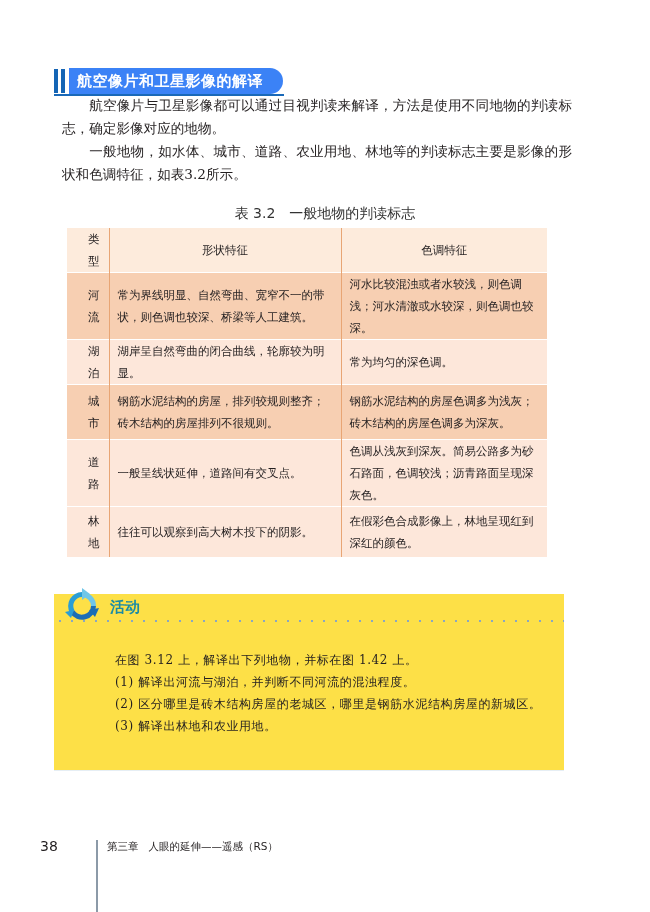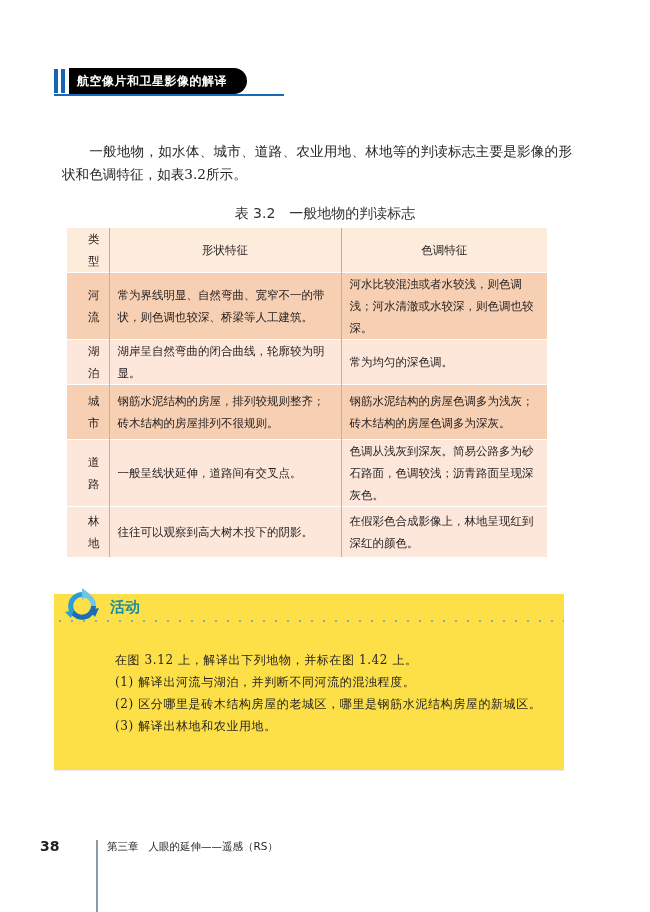--- a/index.html
+++ b/index.html
@@ -8,24 +8,24 @@
       font-family: "DejaVu Serif", "Liberation Serif", serif;
       color: #231f20; overflow: hidden;
     }
     .page { position: relative; width: 650px; height: 912px; }
 
     
     .sec-head { position: absolute; left: 54px; top: 68px; height: 26px; display: flex; align-items: center; }
     .sec-bars { display: flex; gap: 3px; margin-right: 4px; }
     .sec-bars span { display: block; width: 4px; height: 24px; background: #1565b5; }
     .sec-pill {
-      height: 26px; padding: 0 20px 0 8px; background: #000000;
+      height: 26px; padding: 0 20px 0 8px; background: #3b82f6;
       border-radius: 0 13px 13px 0; color: #ffffff;
       font-family: "DejaVu Sans", "Liberation Sans", sans-serif;
-      font-size: 12px; font-weight: bold; line-height: 26px; letter-spacing: 0.5px;
+      font-size: 15px; font-weight: bold; line-height: 26px; letter-spacing: 0.5px;
     }
     .sec-line { position: absolute; left: 54px; top: 94px; width: 230px; height: 2px; background: #1a69b8; }
 
     .para {
       position: absolute; left: 62px; width: 510px;
       font-size: 13.6px; line-height: 23px; text-indent: 2em; text-align: justify;
     }
     .p1 { top: 94px; }
     .p2 { top: 140px; }
 
@@ -64,21 +64,21 @@
       position: absolute; left: 0; right: 0; top: 26px; height: 2px;
       background-image: radial-gradient(circle, #8aa7bf 0.9px, transparent 1.1px);
       background-size: 12px 2px;
     }
     .act-list { position: absolute; left: 61px; top: 55px; font-size: 12px; line-height: 22px; letter-spacing: 0.6px; }
     .act-list div { white-space: nowrap; }
 
     
     .pnum {
       position: absolute; left: 40px; top: 838px;
-      font-family: "DejaVu Sans", "Liberation Sans", sans-serif; font-weight: bold; font-size: 14px;
+      font-family: "DejaVu Sans", "Liberation Sans", sans-serif; font-weight: normal; font-size: 14px;
     }
     .foot-rule { position: absolute; left: 96px; top: 840px; width: 2px; height: 72px; background: #8c9aa8; }
     .foot-text {
       position: absolute; left: 107px; top: 840px;
       font-family: "DejaVu Sans", "Liberation Sans", sans-serif; font-size: 10.5px;
     }
     .foot-text span + span { margin-left: 10px; }
   </style>
 </head>
 <body>
@@ -87,20 +87,21 @@
 
   <div class="sec-head">
     <div class="sec-bars">
         <span></span>
         <span></span>
       </div>
     <div class="sec-pill">航空像片和卫星影像的解译</div>
   </div>
   <div class="sec-line"></div>
 
+  <p class="para p1">航空像片与卫星影像都可以通过目视判读来解译，方法是使用不同地物的判读标志，确定影像对应的地物。</p>
   <p class="para p2">一般地物，如水体、城市、道路、农业用地、林地等的判读标志主要是影像的形状和色调特征，如表3.2所示。</p>
 
   <div class="caption">表 3.2　一般地物的判读标志</div>
 
   <table class="marks">
     <thead>
       <tr>
         <th class="c0">类型</th>
         <th class="c1">形状特征</th>
         <th class="c2">色调特征</th>

